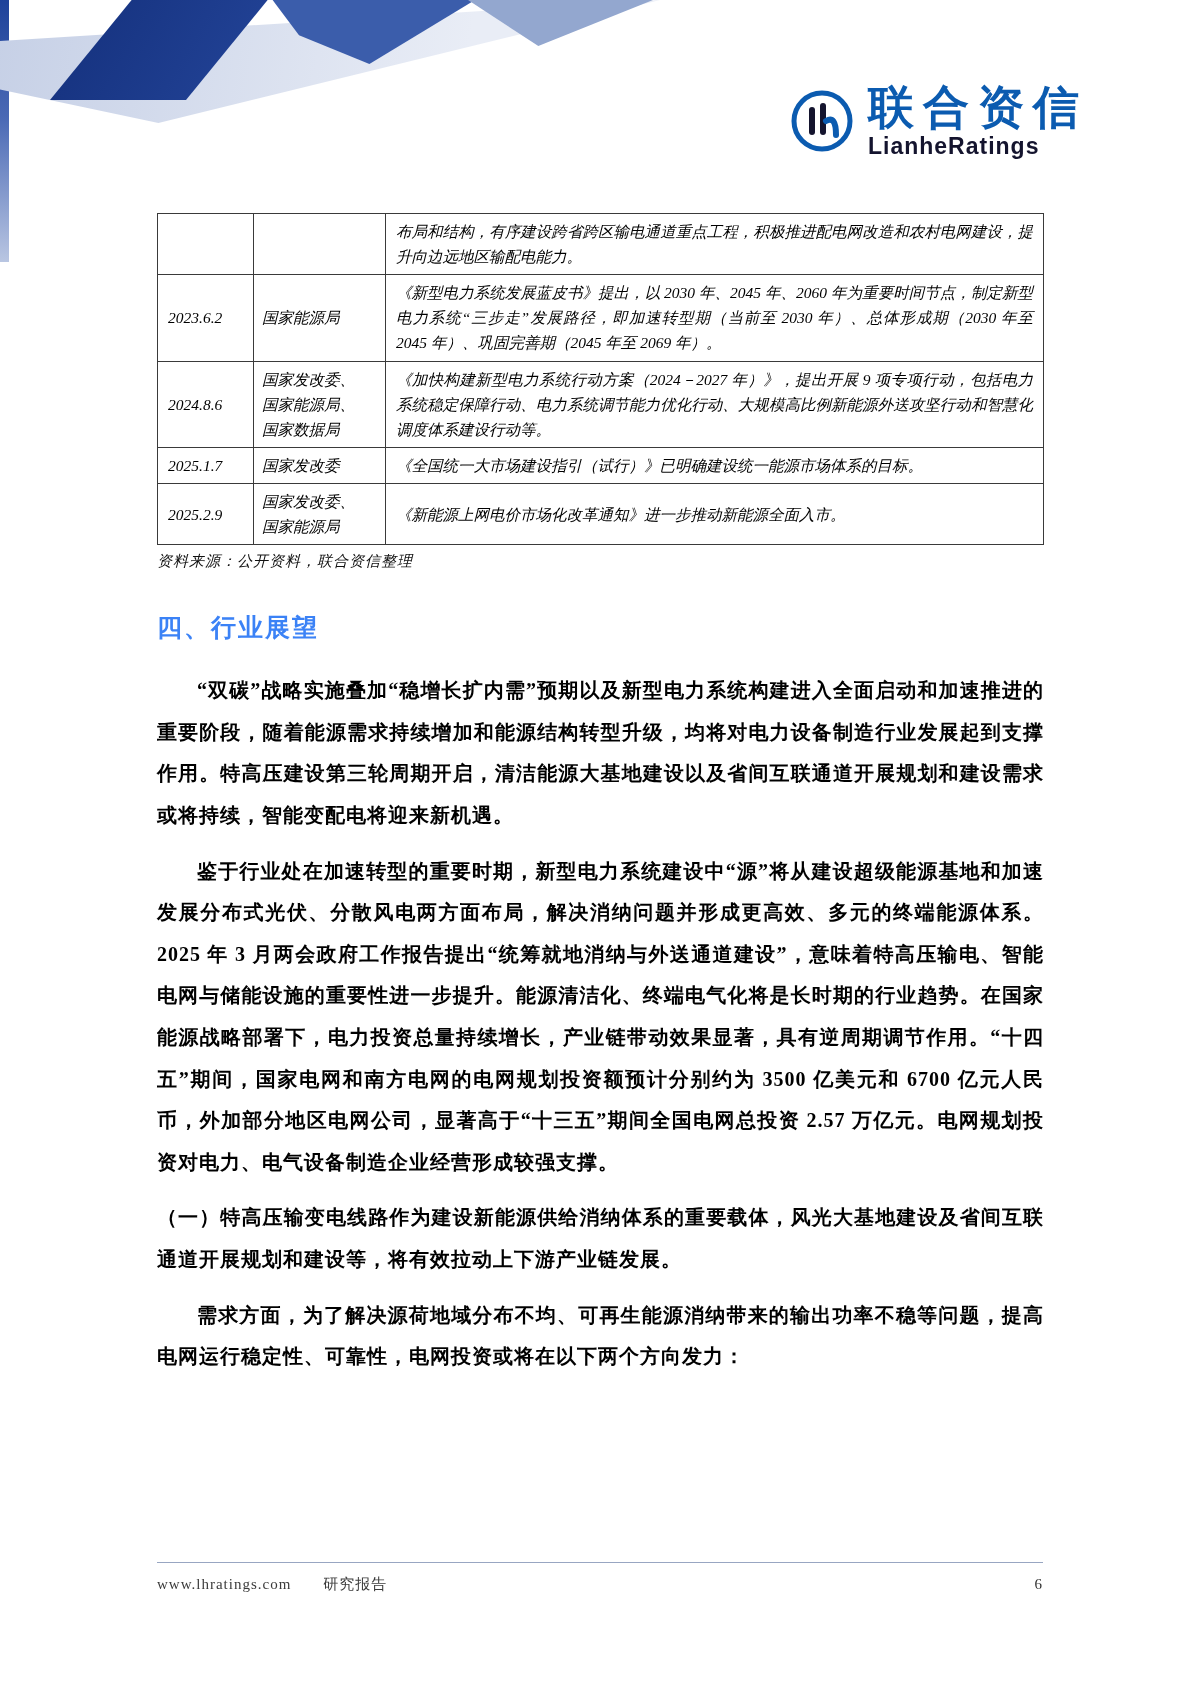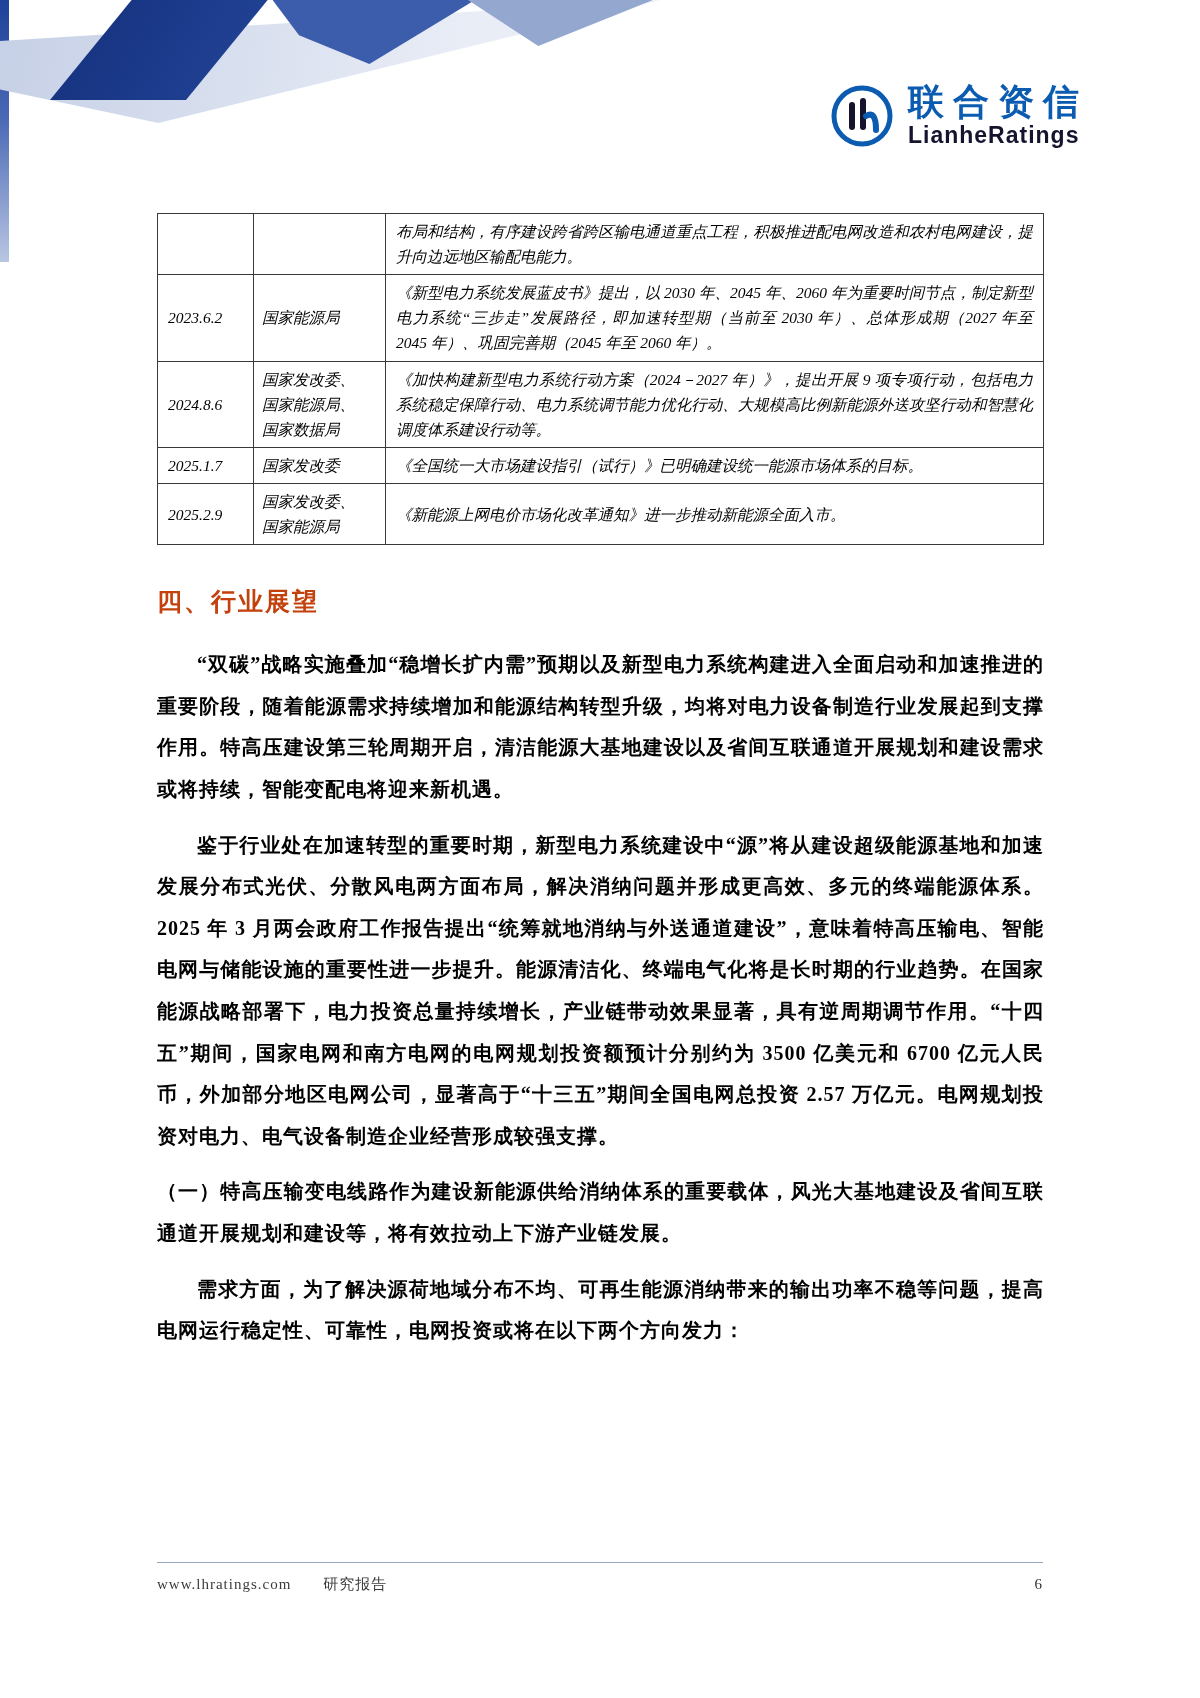--- a/index.html
+++ b/index.html
@@ -35,21 +35,21 @@
     left:468px; width:185px; height:46px;
     background:#93a7cf;
     clip-path:polygon(0 0, 100% 0, 38% 100%);
   }
 
   
   .logo { position:absolute; top:82px; right:112px; display:flex; align-items:center; gap:14px; }
   .logo-icon { width:64px; height:64px; }
   .logo-cn {
     font-family:"Liberation Sans","DejaVu Sans",sans-serif;
-    font-size:36px; font-weight:bold; color:#0b5bb0; letter-spacing:9px; line-height:1.1;
+    font-size:46px; font-weight:bold; color:#0b5bb0; letter-spacing:9px; line-height:1.1;
   }
   .logo-en {
     font-family:"Liberation Sans","DejaVu Sans",sans-serif;
     font-size:23px; font-weight:bold; color:#14142e; letter-spacing:1px; line-height:1.2;
   }
 
   
   .content { position:absolute; left:157px; top:213px; width:887px; }
 
   table.policy-table { width:100%; border-collapse:collapse; table-layout:fixed; }
@@ -60,21 +60,21 @@
   .c-date  { width:96px;  }
   .c-agency{ width:132px; padding:5px 26px 5px 8px !important; }
   .c-text  { text-align:justify; }
 
   .source-note {
     margin-top:7px; font-size:15px; letter-spacing:1px; color:#111;
     font-style:italic;
   }
 
   .section-title {
-    margin-top:40px; font-size:25px; font-weight:bold; color:#c2410c; letter-spacing:2px;
+    margin-top:40px; font-size:25px; font-weight:bold; color:#3b82f6; letter-spacing:2px;
     font-family:"Liberation Sans","DejaVu Sans",sans-serif;
   }
 
   .para {
     margin-top:14px; font-size:20px; line-height:2.08; letter-spacing:1px;
     text-align:justify;
     font-weight:bold;
   }
   .para.lead { margin-top:26px; }
   .para.bold { font-weight:bold; }
@@ -119,40 +119,41 @@
     <table class="policy-table">
       <tbody>
         <tr>
           <td class="c-date"></td>
           <td class="c-agency"></td>
           <td class="c-text">布局和结构，有序建设跨省跨区输电通道重点工程，积极推进配电网改造和农村电网建设，提升向边远地区输配电能力。</td>
         </tr>
         <tr>
           <td class="c-date">2023.6.2</td>
           <td class="c-agency">国家能源局</td>
-          <td class="c-text">《新型电力系统发展蓝皮书》提出，以 2030 年、2045 年、2060 年为重要时间节点，制定新型电力系统“三步走”发展路径，即加速转型期（当前至 2030 年）、总体形成期（2027 年至 2045 年）、巩固完善期（2045 年至 2060 年）。</td>
+          <td class="c-text">《新型电力系统发展蓝皮书》提出，以 2030 年、2045 年、2060 年为重要时间节点，制定新型电力系统“三步走”发展路径，即加速转型期（当前至 2030 年）、总体形成期（2030 年至 2045 年）、巩固完善期（2045 年至 2069 年）。</td>
         </tr>
         <tr>
           <td class="c-date">2024.8.6</td>
           <td class="c-agency">国家发改委、国家能源局、国家数据局</td>
           <td class="c-text">《加快构建新型电力系统行动方案（2024－2027 年）》，提出开展 9 项专项行动，包括电力系统稳定保障行动、电力系统调节能力优化行动、大规模高比例新能源外送攻坚行动和智慧化调度体系建设行动等。</td>
         </tr>
         <tr>
           <td class="c-date">2025.1.7</td>
           <td class="c-agency">国家发改委</td>
           <td class="c-text">《全国统一大市场建设指引（试行）》已明确建设统一能源市场体系的目标。</td>
         </tr>
         <tr>
           <td class="c-date">2025.2.9</td>
           <td class="c-agency">国家发改委、国家能源局</td>
           <td class="c-text">《新能源上网电价市场化改革通知》进一步推动新能源全面入市。</td>
         </tr>
       </tbody>
     </table>
 
+    <div class="source-note">资料来源：公开资料，联合资信整理</div>
 
     <h2 class="section-title">四、行业展望</h2>
 
     <p class="para lead bold indent">“双碳”战略实施叠加“稳增长扩内需”预期以及新型电力系统构建进入全面启动和加速推进的重要阶段，随着能源需求持续增加和能源结构转型升级，均将对电力设备制造行业发展起到支撑作用。特高压建设第三轮周期开启，清洁能源大基地建设以及省间互联通道开展规划和建设需求或将持续，智能变配电将迎来新机遇。</p>
     <p class="para indent">鉴于行业处在加速转型的重要时期，新型电力系统建设中“源”将从建设超级能源基地和加速发展分布式光伏、分散风电两方面布局，解决消纳问题并形成更高效、多元的终端能源体系。2025 年 3 月两会政府工作报告提出“统筹就地消纳与外送通道建设”，意味着特高压输电、智能电网与储能设施的重要性进一步提升。能源清洁化、终端电气化将是长时期的行业趋势。在国家能源战略部署下，电力投资总量持续增长，产业链带动效果显著，具有逆周期调节作用。“十四五”期间，国家电网和南方电网的电网规划投资额预计分别约为 3500 亿美元和 6700 亿元人民币，外加部分地区电网公司，显著高于“十三五”期间全国电网总投资 2.57 万亿元。电网规划投资对电力、电气设备制造企业经营形成较强支撑。</p>
     <p class="para bold">（一）特高压输变电线路作为建设新能源供给消纳体系的重要载体，风光大基地建设及省间互联通道开展规划和建设等，将有效拉动上下游产业链发展。</p>
     <p class="para indent">需求方面，为了解决源荷地域分布不均、可再生能源消纳带来的输出功率不稳等问题，提高电网运行稳定性、可靠性，电网投资或将在以下两个方向发力：</p>
 
   </div>
 

